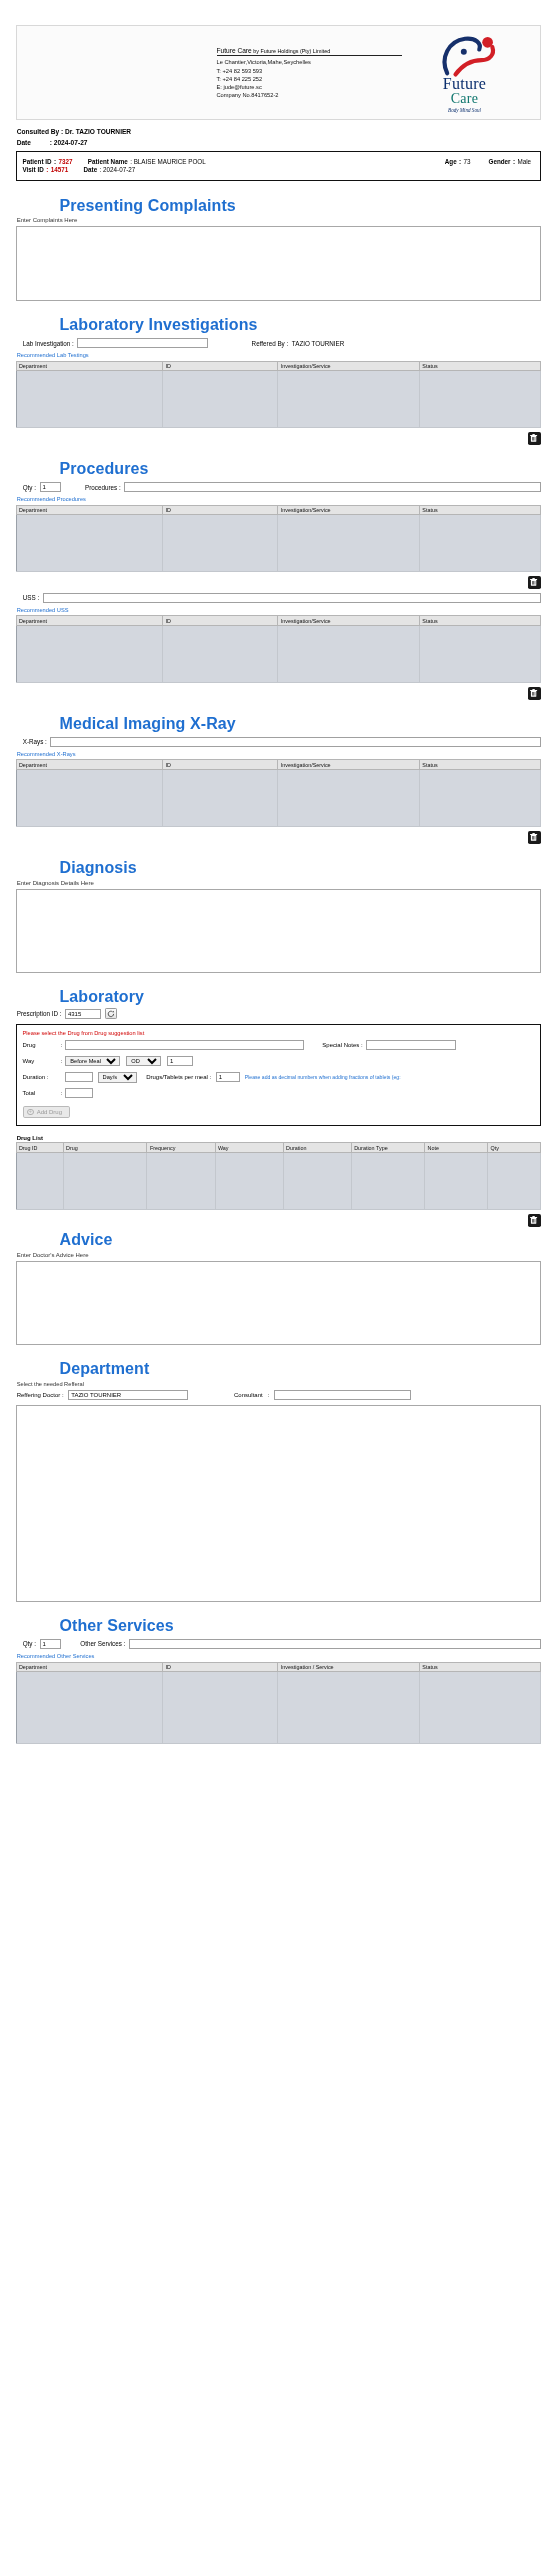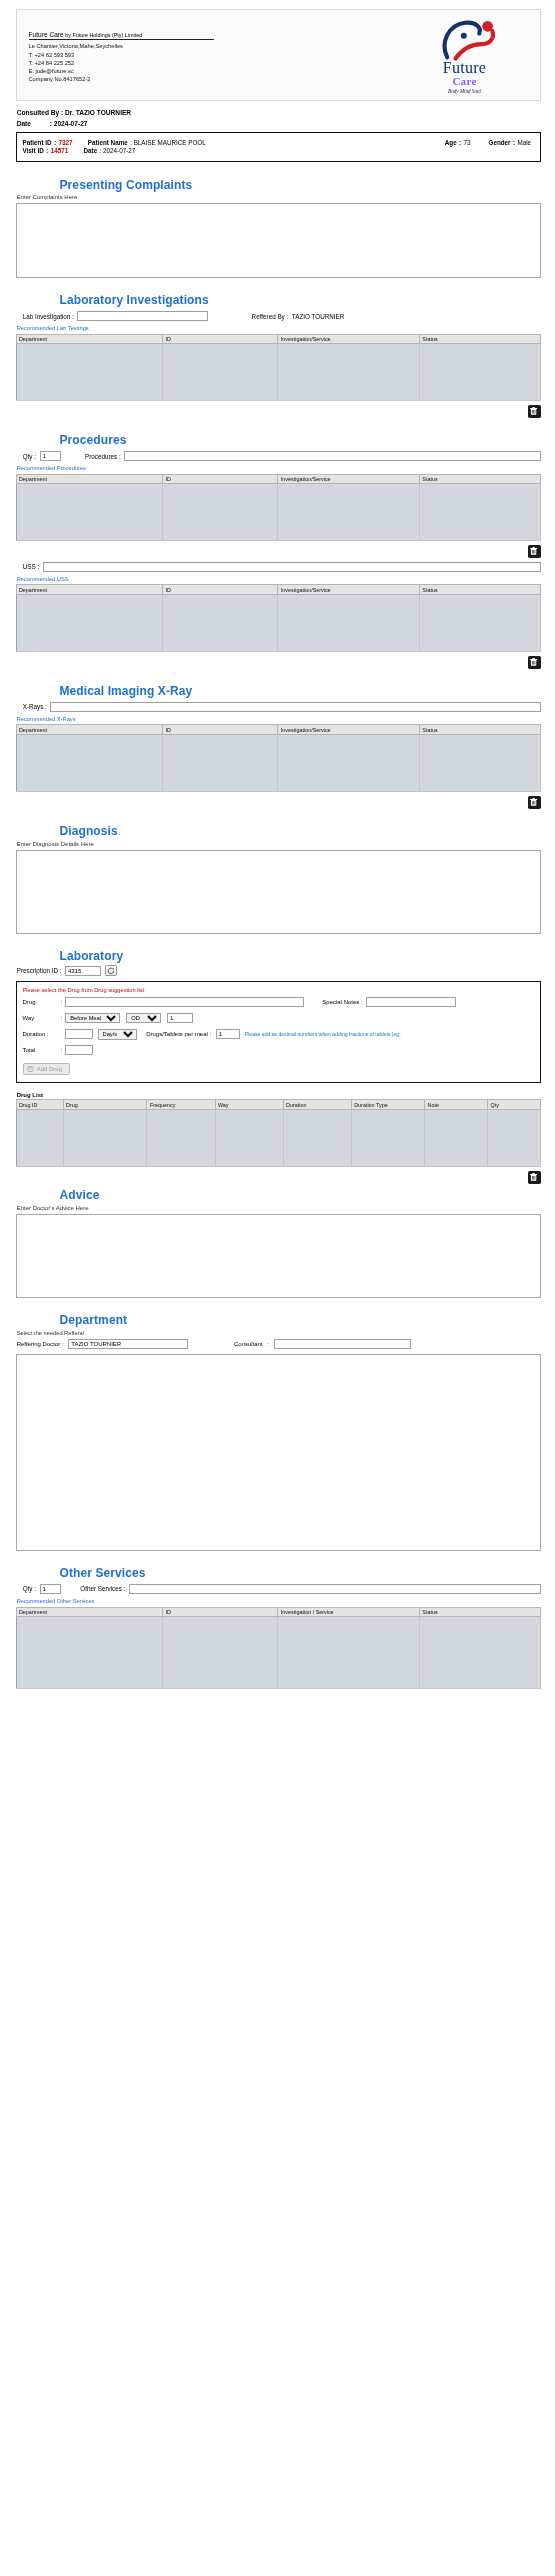--- a/index.html
+++ b/index.html
@@ -10,43 +10,43 @@
     font-family: "Liberation Sans", sans-serif;
     font-size: 6.6px;
     color: #000000;
   }
   .page { width: 556px; padding: 0 15.5px 24px 15.5px; }
 
   
   .letterhead {
     display: flex;
     align-items: flex-start;
-    justify-content: space-between;
+    justify-content: flex-end;
     border: 0.6px solid #d8d8d8;
     background: #fbfbfb;
     padding: 8.4px 12px 6px 12px;
-    margin-top: 9px;
+    margin-top: 25px;
     min-height: 79px;
   }
   .lh-left { padding-top: 13px; }
   .lh-title {
     font-size: 6.6px;
     border-bottom: 0.6px solid #222;
     display: inline-block;
     padding-bottom: 0.6px;
     margin-bottom: 2.4px;
     min-width: 185px;
   }
   .lh-title .sub { font-size: 5.4px; }
   .lh-addr { font-size: 5.7px; line-height: 1.45; color: #111; }
   .lh-right { width: 126px; display: flex; flex-direction: column; align-items: center; }
   .logo-wrap { position: relative; width: 120px; height: 44px; }
   .logo-text { text-align: center; line-height: 1; margin-top: -2.4px; }
   .logo-future { font-size: 16px; color: #0b2f6e; font-family: "Liberation Serif", serif; letter-spacing: 0.3px; }
-  .logo-care { font-size: 11px; color: #8b5cf6; font-family: "Liberation Serif", serif; letter-spacing: 0.3px; font-weight: bold; }
+  .logo-care { font-size: 14px; color: #0f766e; font-family: "Liberation Serif", serif; letter-spacing: 0.3px; }
   .logo-tag { font-size: 5.1px; color: #0b2f6e; font-style: italic; margin-top: 1.8px; font-family: "Liberation Serif", serif; }
 
   
   .consult-block { margin-top: 8.4px; padding-left: 1.2px; }
   .consult-row { font-size: 6.6px; font-weight: bold; margin-bottom: 3.6px; }
   .consult-row .val { font-weight: bold; }
   .date-row { font-size: 6.6px; font-weight: bold; }
   .date-row .lbl { display: inline-block; width: 33px; }
 
   
@@ -57,21 +57,21 @@
   }
   .pat-line { display: flex; align-items: center; font-size: 6.3px; margin: 1.8px 0; }
   .pat-line b { font-weight: bold; }
   .pat-red { color: #c00000; }
   .pat-seg { margin-right: 2.4px; }
   .spacer-lg { flex: 1; }
 
   
   h2.section {
     color: #1f6fd0;
-    font-size: 12px;
+    font-size: 16px;
     font-weight: bold;
     margin: 15.5px 0 2.4px 0;
     letter-spacing: 0.1px;
     padding-left: 44px;
   }
   .sub-label { font-size: 6px; color: #333; margin: 0 0 3px 1.2px; }
   .rec-link { color: #1f6fd0; font-size: 5.7px; margin: 4.2px 0 2.4px 1.2px; }
 
   
   input[type=text], .txt {

